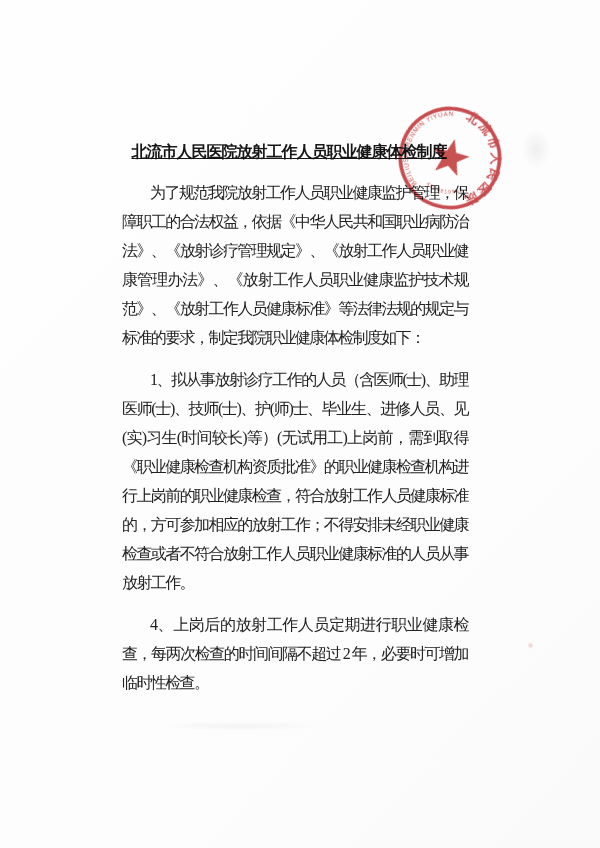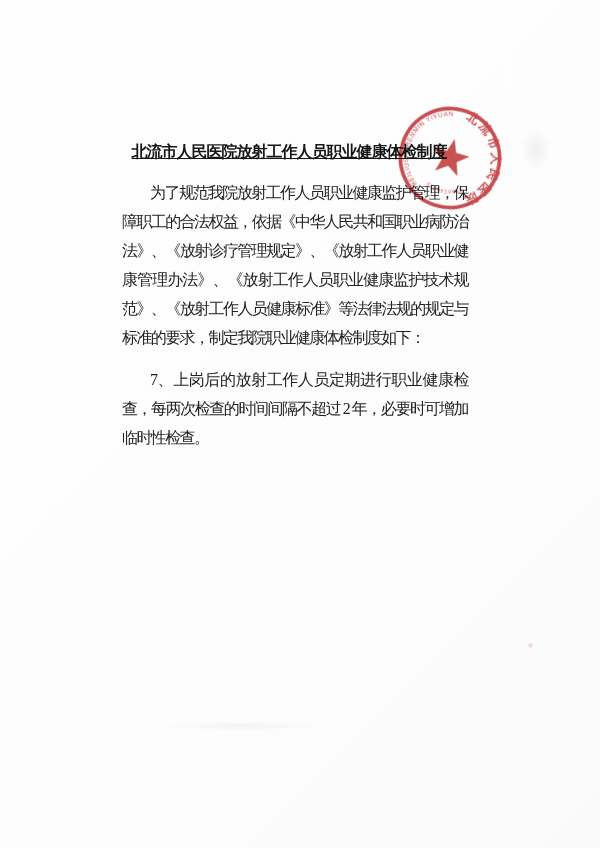--- a/index.html
+++ b/index.html
@@ -72,21 +72,22 @@
 </style>
 </head>
 <body>
 
 <div class="scan-page">
 
   <div class="doc">
     <h1 class="doc-title">北流市人民医院放射工作人员职业健康体检制度</h1>
 
     <p>为了规范我院放射工作人员职业健康监护管理，保障职工的合法权益，依据《中华人民共和国职业病防治法》、《放射诊疗管理规定》、《放射工作人员职业健康管理办法》、《放射工作人员职业健康监护技术规范》、《放射工作人员健康标准》等法律法规的规定与标准的要求，制定我院职业健康体检制度如下：</p>
-    <p>7、上岗后的放射工作人员定期进行职业健康检查，每两次检查的时间间隔不超过 2 年，必要时可增加临时性检查。</p>
+    <p>1、拟从事放射诊疗工作的人员（含医师(士)、助理医师(士)、技师(士)、护(师)士、毕业生、进修人员、见(实)习生(时间较长)等）(无试用工)上岗前，需到取得《职业健康检查机构资质批准》的职业健康检查机构进行上岗前的职业健康检查，符合放射工作人员健康标准的，方可参加相应的放射工作；不得安排未经职业健康检查或者不符合放射工作人员职业健康标准的人员从事放射工作。</p>
+    <p>4、上岗后的放射工作人员定期进行职业健康检查，每两次检查的时间间隔不超过 2 年，必要时可增加临时性检查。</p>
   </div>
 
   <div class="seal">
     <svg viewBox="0 0 120 120" xmlns="http://www.w3.org/2000/svg">
       <defs>
         <path id="arc-pinyin" d="M 37.5,99 A 45,45 0 0 1 60,15" fill="none"></path>
         <path id="arc-cn" d="M 60,15 A 45,45 0 0 1 82.5,99" fill="none"></path>
         <path id="arc-code" d="M 35.6,89.1 A 38,38 0 0 0 84.4,89.1" fill="none"></path>
       </defs>
 

